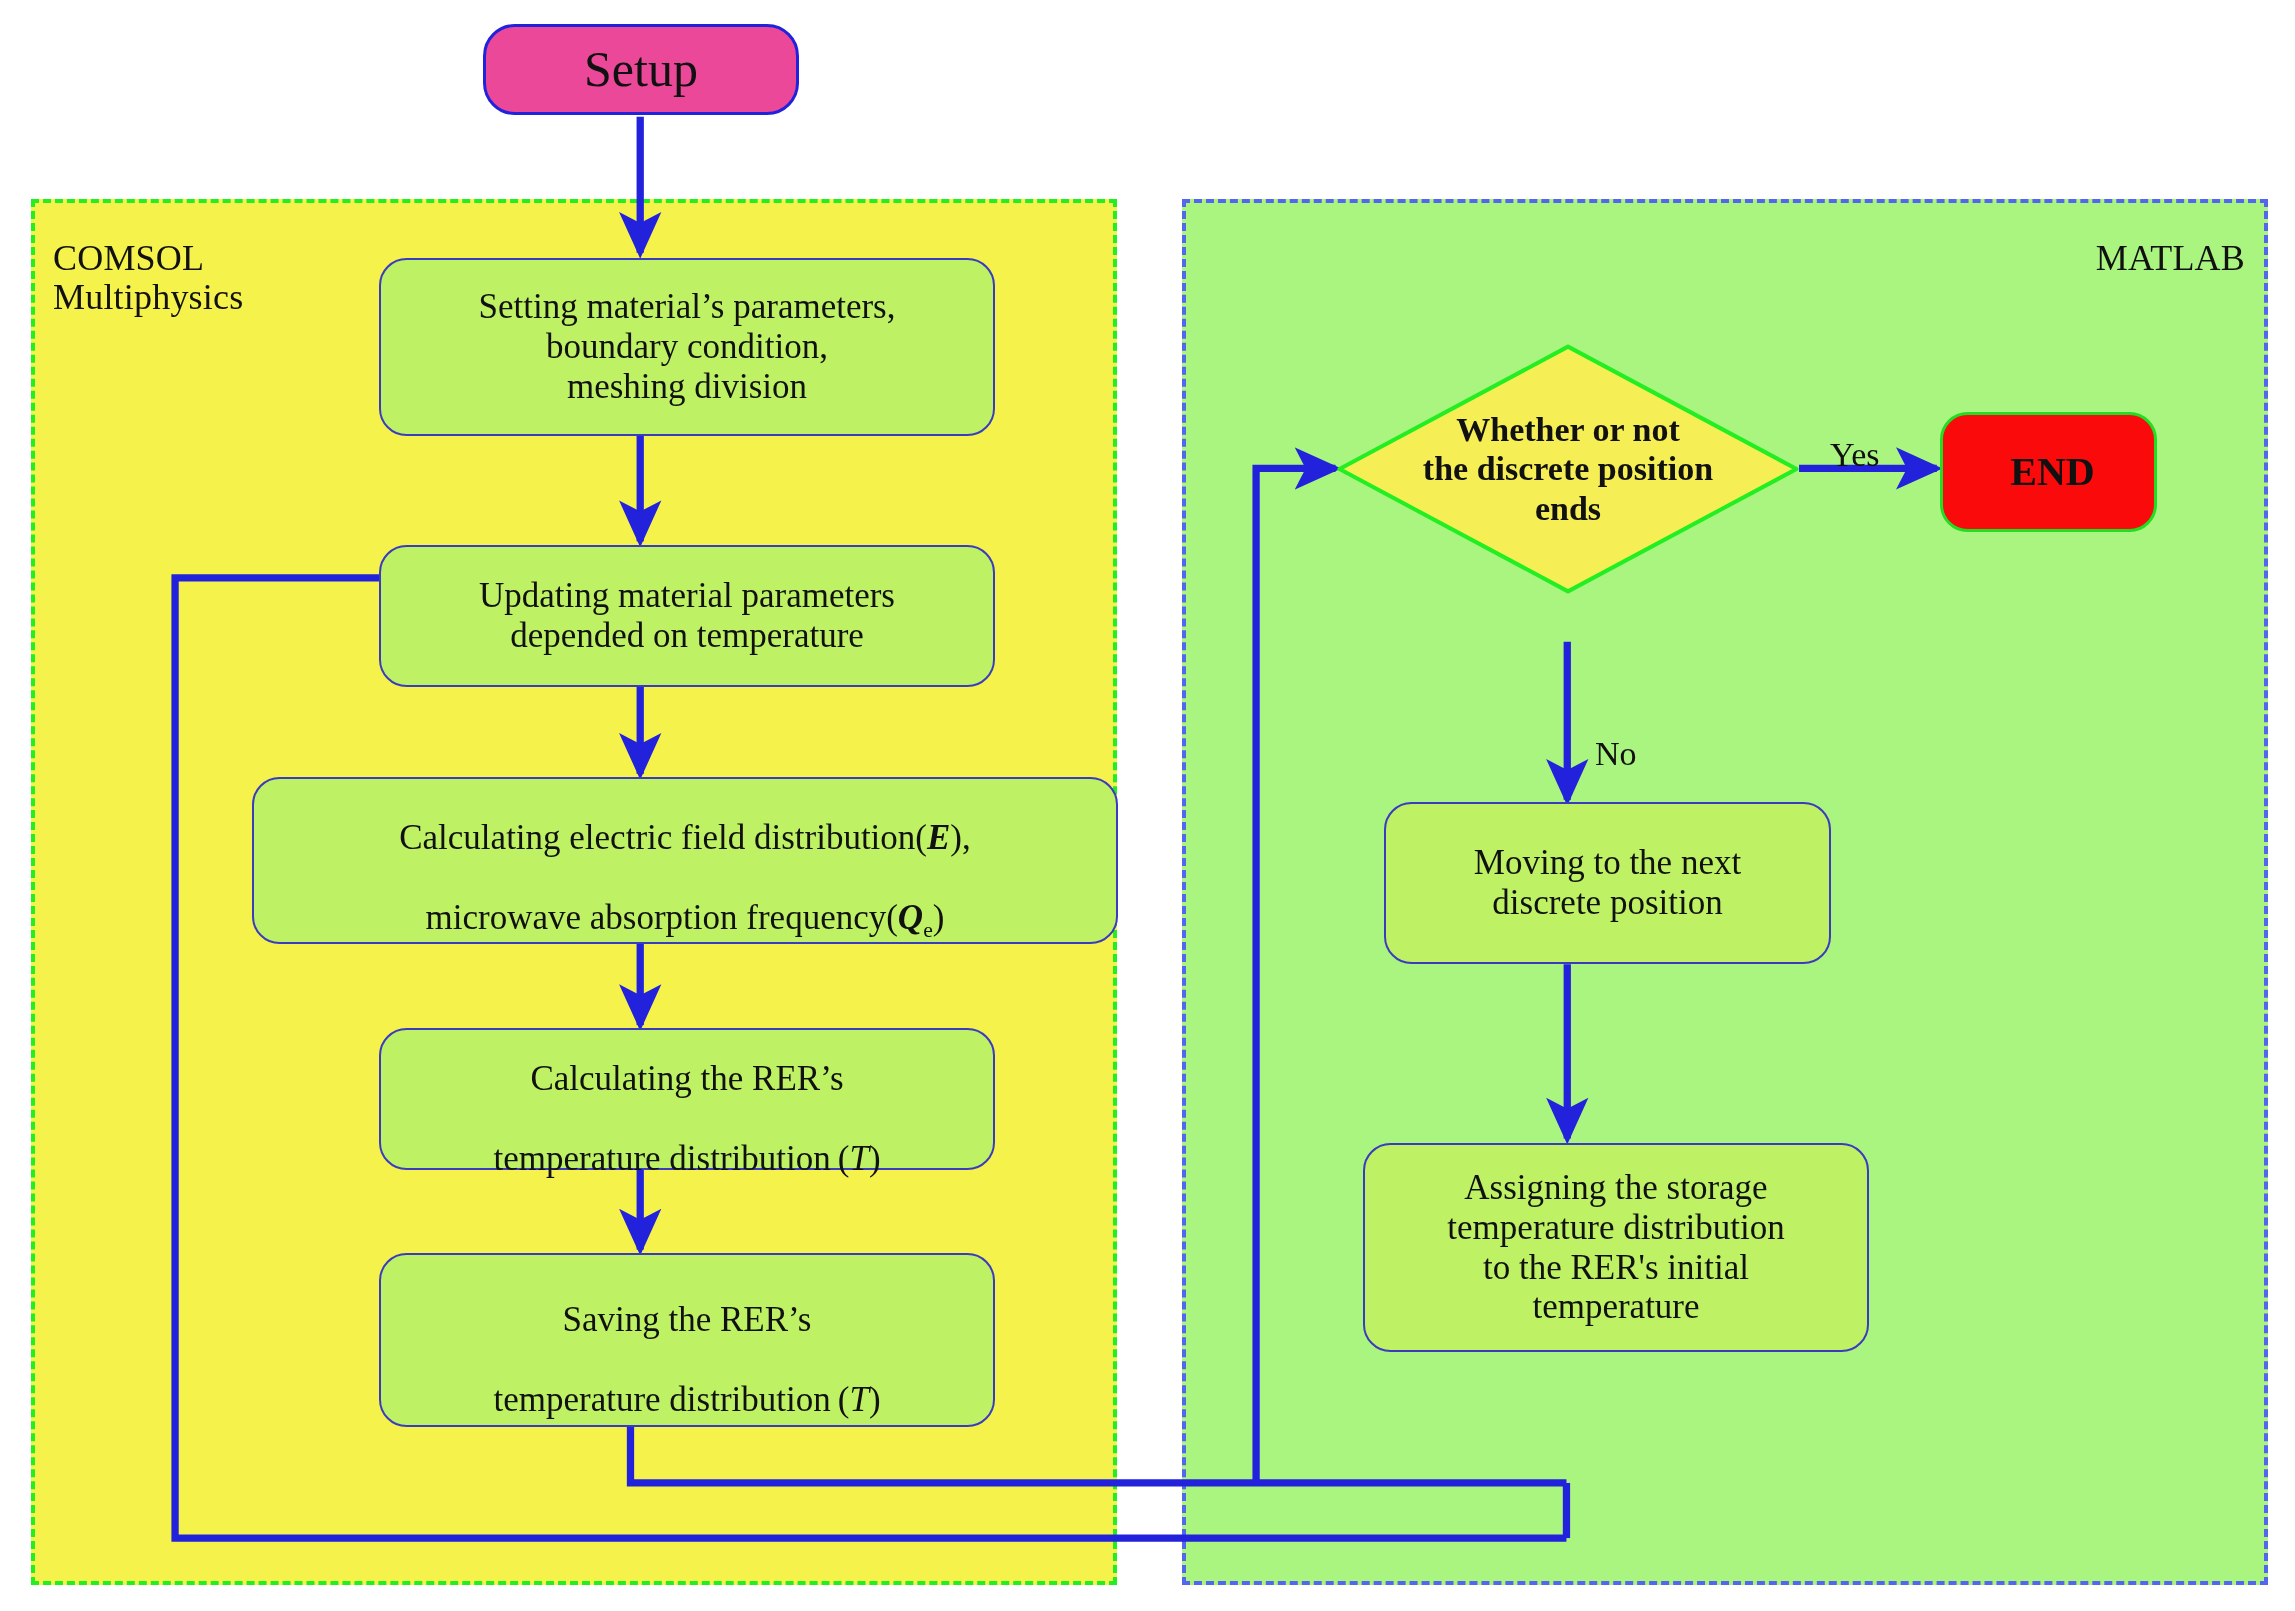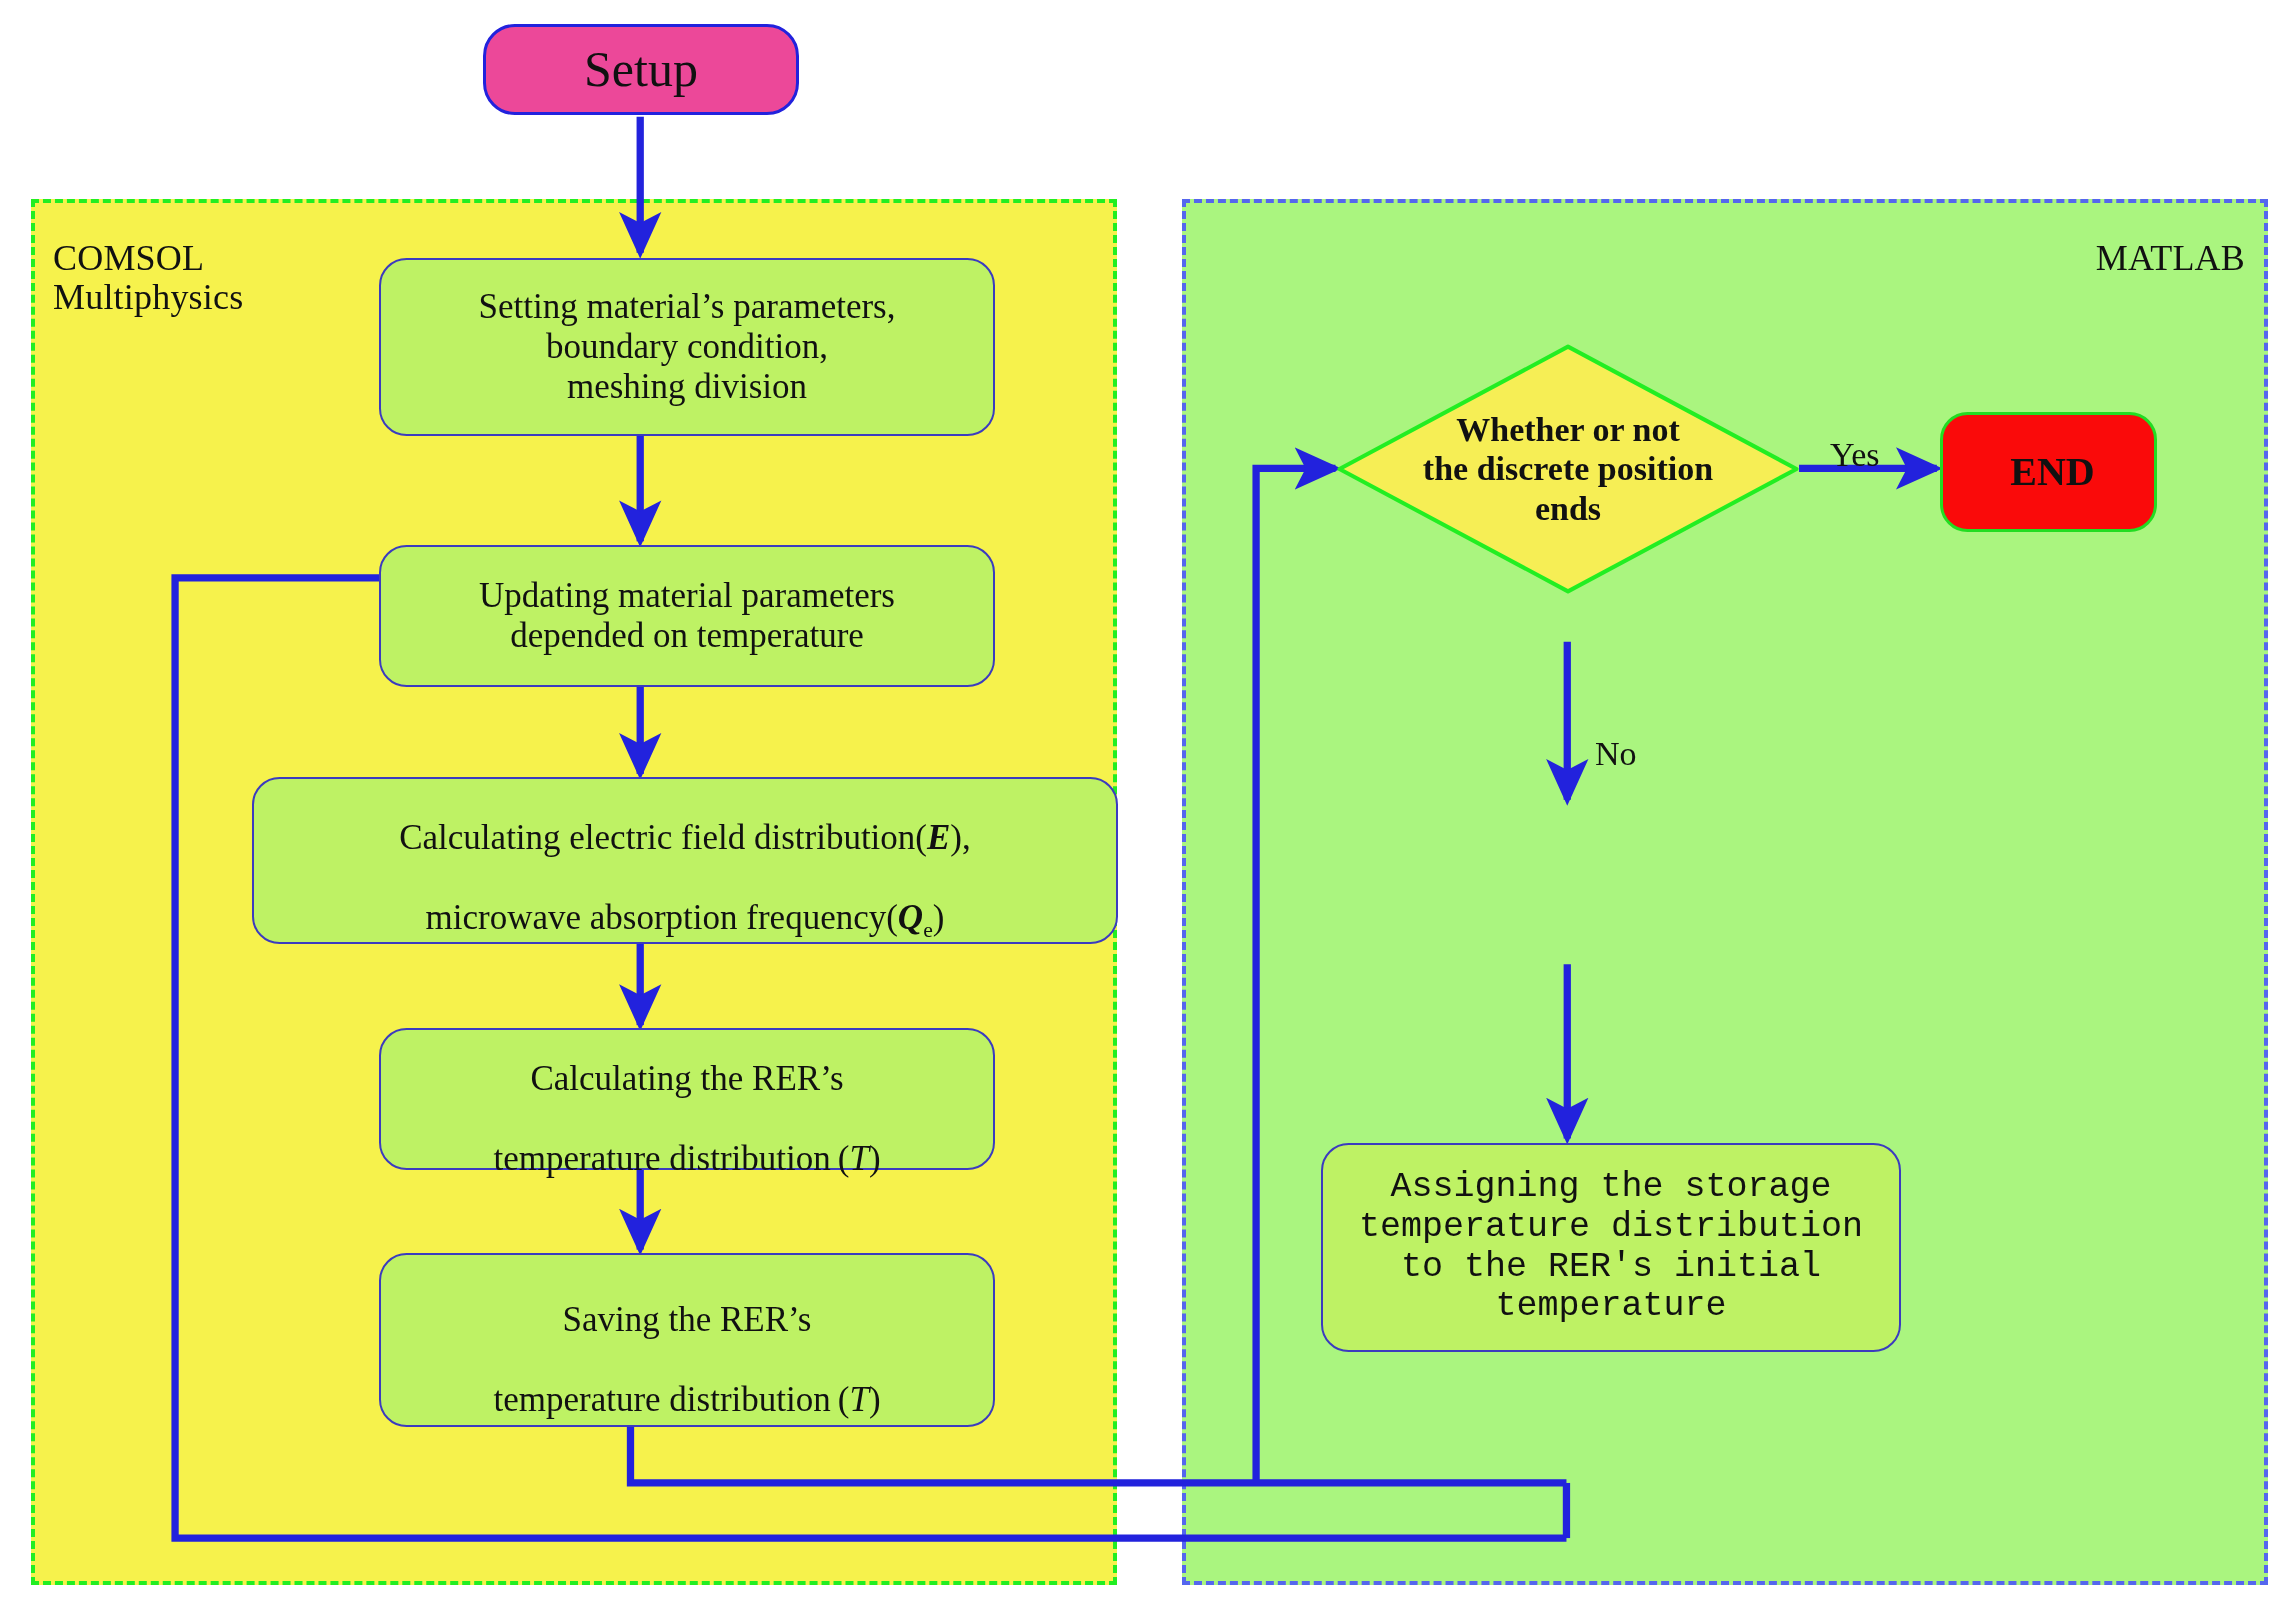--- a/index.html
+++ b/index.html
@@ -233,22 +233,26 @@
     </svg>
     <div class="diamond-text">Whether or not
 the discrete position
 ends</div>
   </div>
 
   <div class="node terminator-end" style="left:1940px; top:412px; width:217px; height:120px;">
     <span>END</span>
   </div>
 
-
-  <div class="node proc" style="left:1281px; top:1143px; width:580px; height:209px;font-family:Liberation Mono, monospace;">
+  <div class="node proc" style="left:1344px; top:802px; width:447px; height:162px;">
+    <span>Moving to the next
+discrete position</span>
+  </div>
+
+  <div class="node proc" style="left:1323px; top:1143px; width:506px; height:209px;">
     <span>Assigning the storage
 temperature distribution
 to the RER's initial
 temperature</span>
   </div>
 
   <div class="edge-label" style="left:1830px; top:436px;">Yes</div>
   <div class="edge-label" style="left:1595px; top:687px;margin-top:48px;">No</div>
 
 </div>

